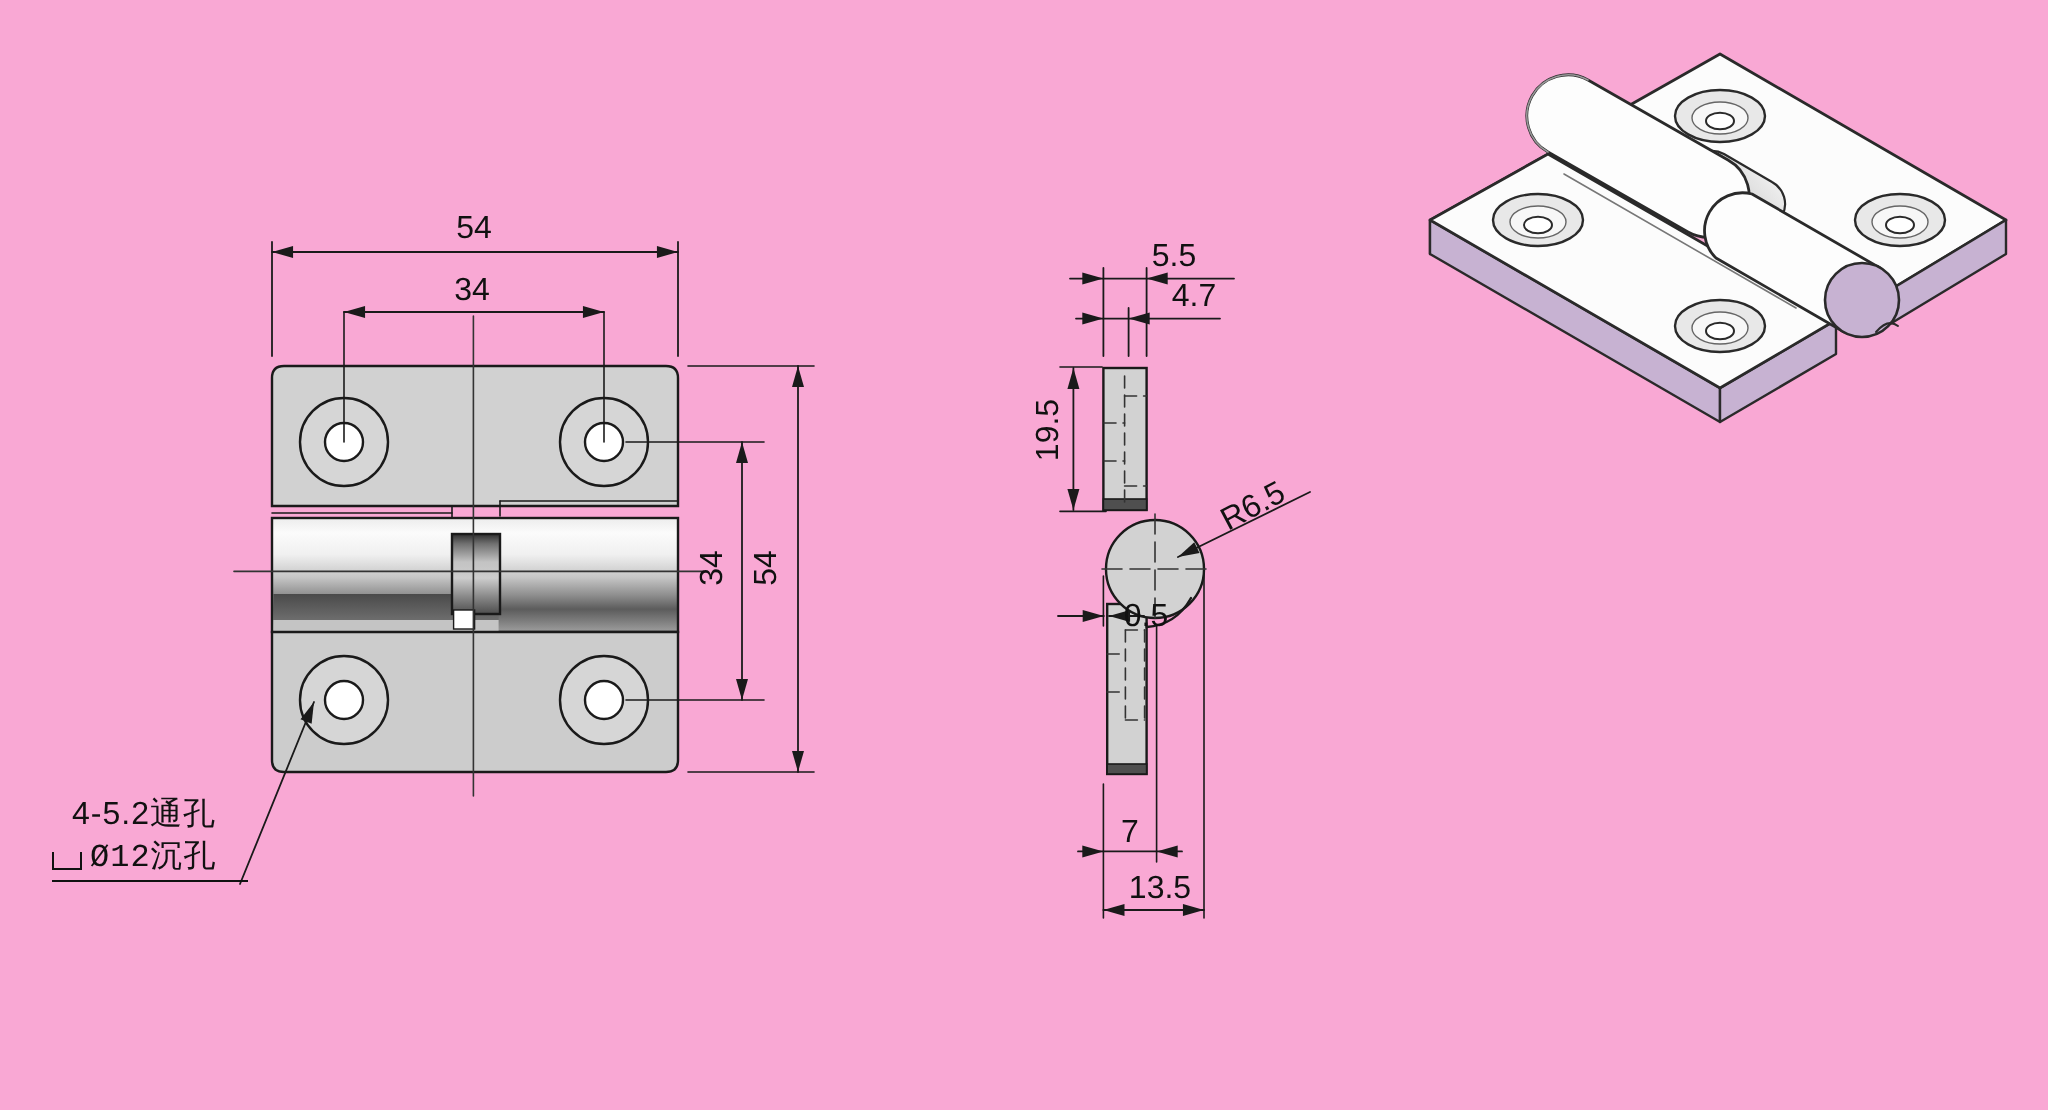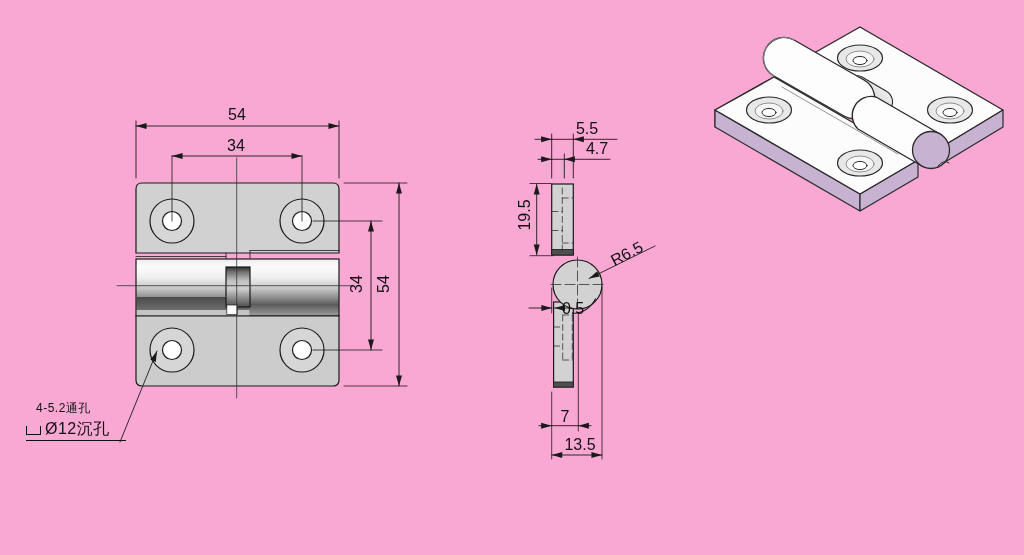--- a/index.html
+++ b/index.html
@@ -7,24 +7,24 @@
     position:relative;width:1024px;height:555px;background:#f9a8d4;overflow:hidden;
     font-family:"Liberation Sans","DejaVu Sans",sans-serif;
   }
   .sheet svg{position:absolute;left:0;top:0;}
   .lbl{
     position:absolute;font-size:16px;color:#111;line-height:18px;
     text-align:center;white-space:nowrap;
   }
   .vlbl{transform:rotate(-90deg);transform-origin:center center;}
   .rlbl{transform:rotate(-28deg);transform-origin:center center;}
-  .note1{font-size:12px;letter-spacing:0.5px;text-align:center;}
+  .note1{font-size:16px;letter-spacing:0.5px;text-align:center;}
   .note2{
     display:flex;align-items:flex-end;gap:4px;font-size:16px;letter-spacing:0.5px;
-    border-bottom:1.6px solid #111;padding:0 16px 2px 0;text-align:left;
+    border-bottom:1.6px solid #111;padding:0 16px 2px 0;text-align:left;font-family:Liberation Mono, monospace;
   }
   .cbsym{
     display:inline-block;width:13px;height:8px;margin-bottom:3px;
     border-left:1.6px solid #111;border-right:1.6px solid #111;border-bottom:1.6px solid #111;
   }
 </style>
 </head>
 <body>
 
 <div class="sheet">

